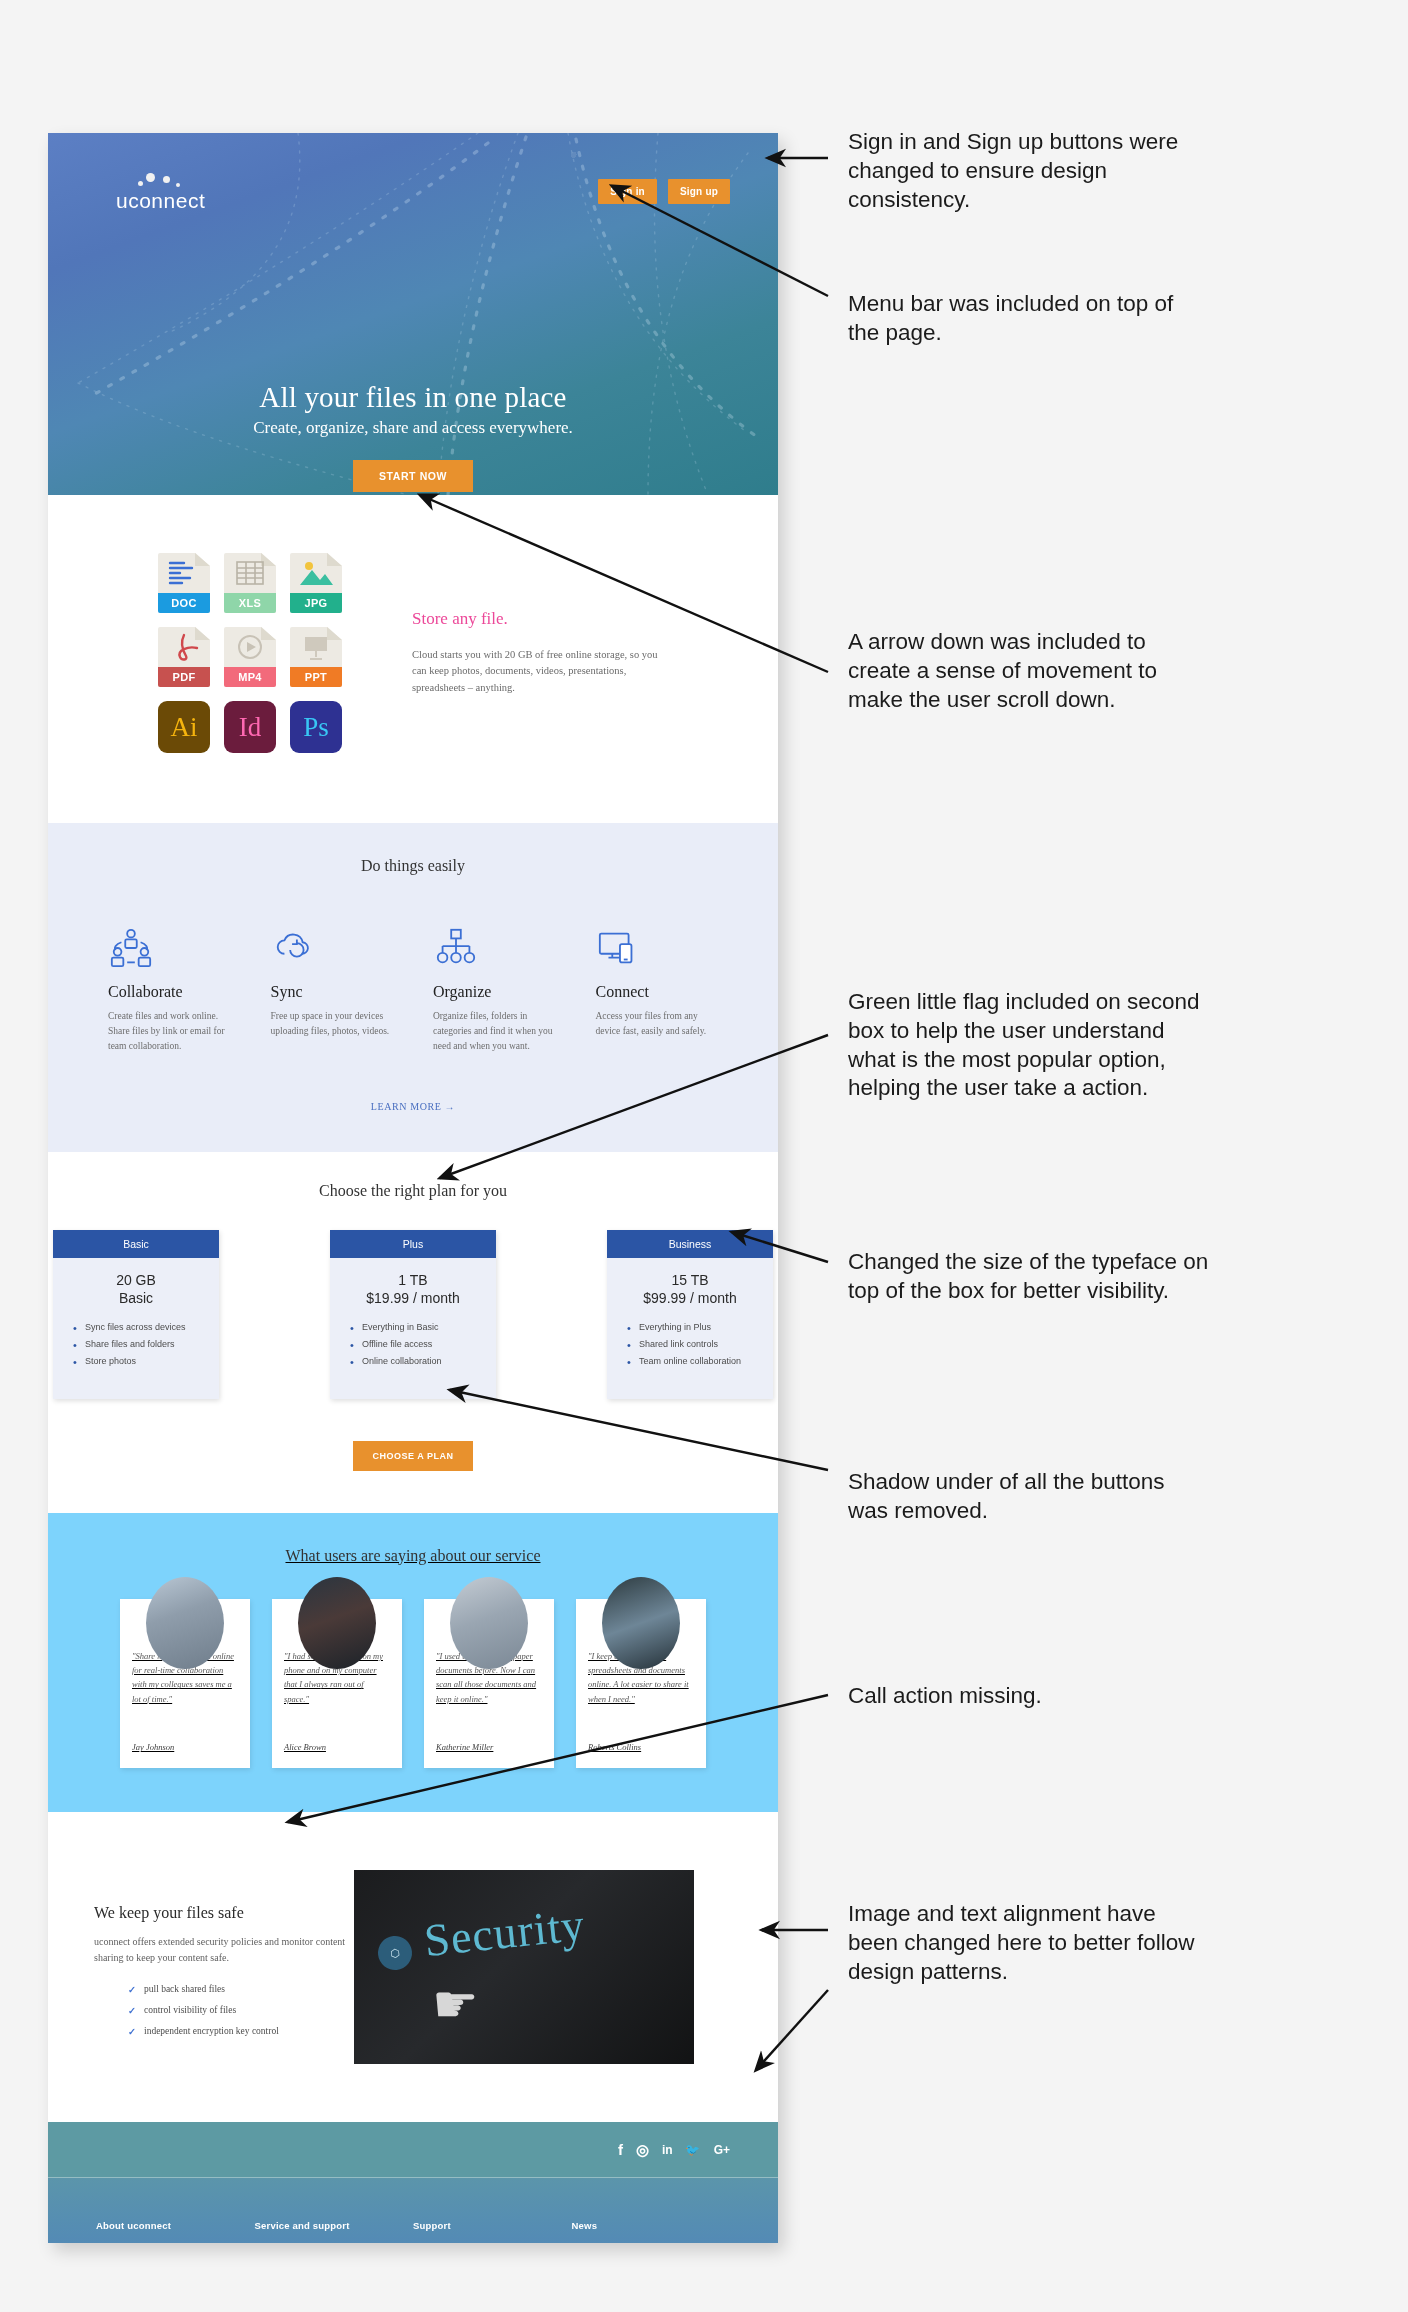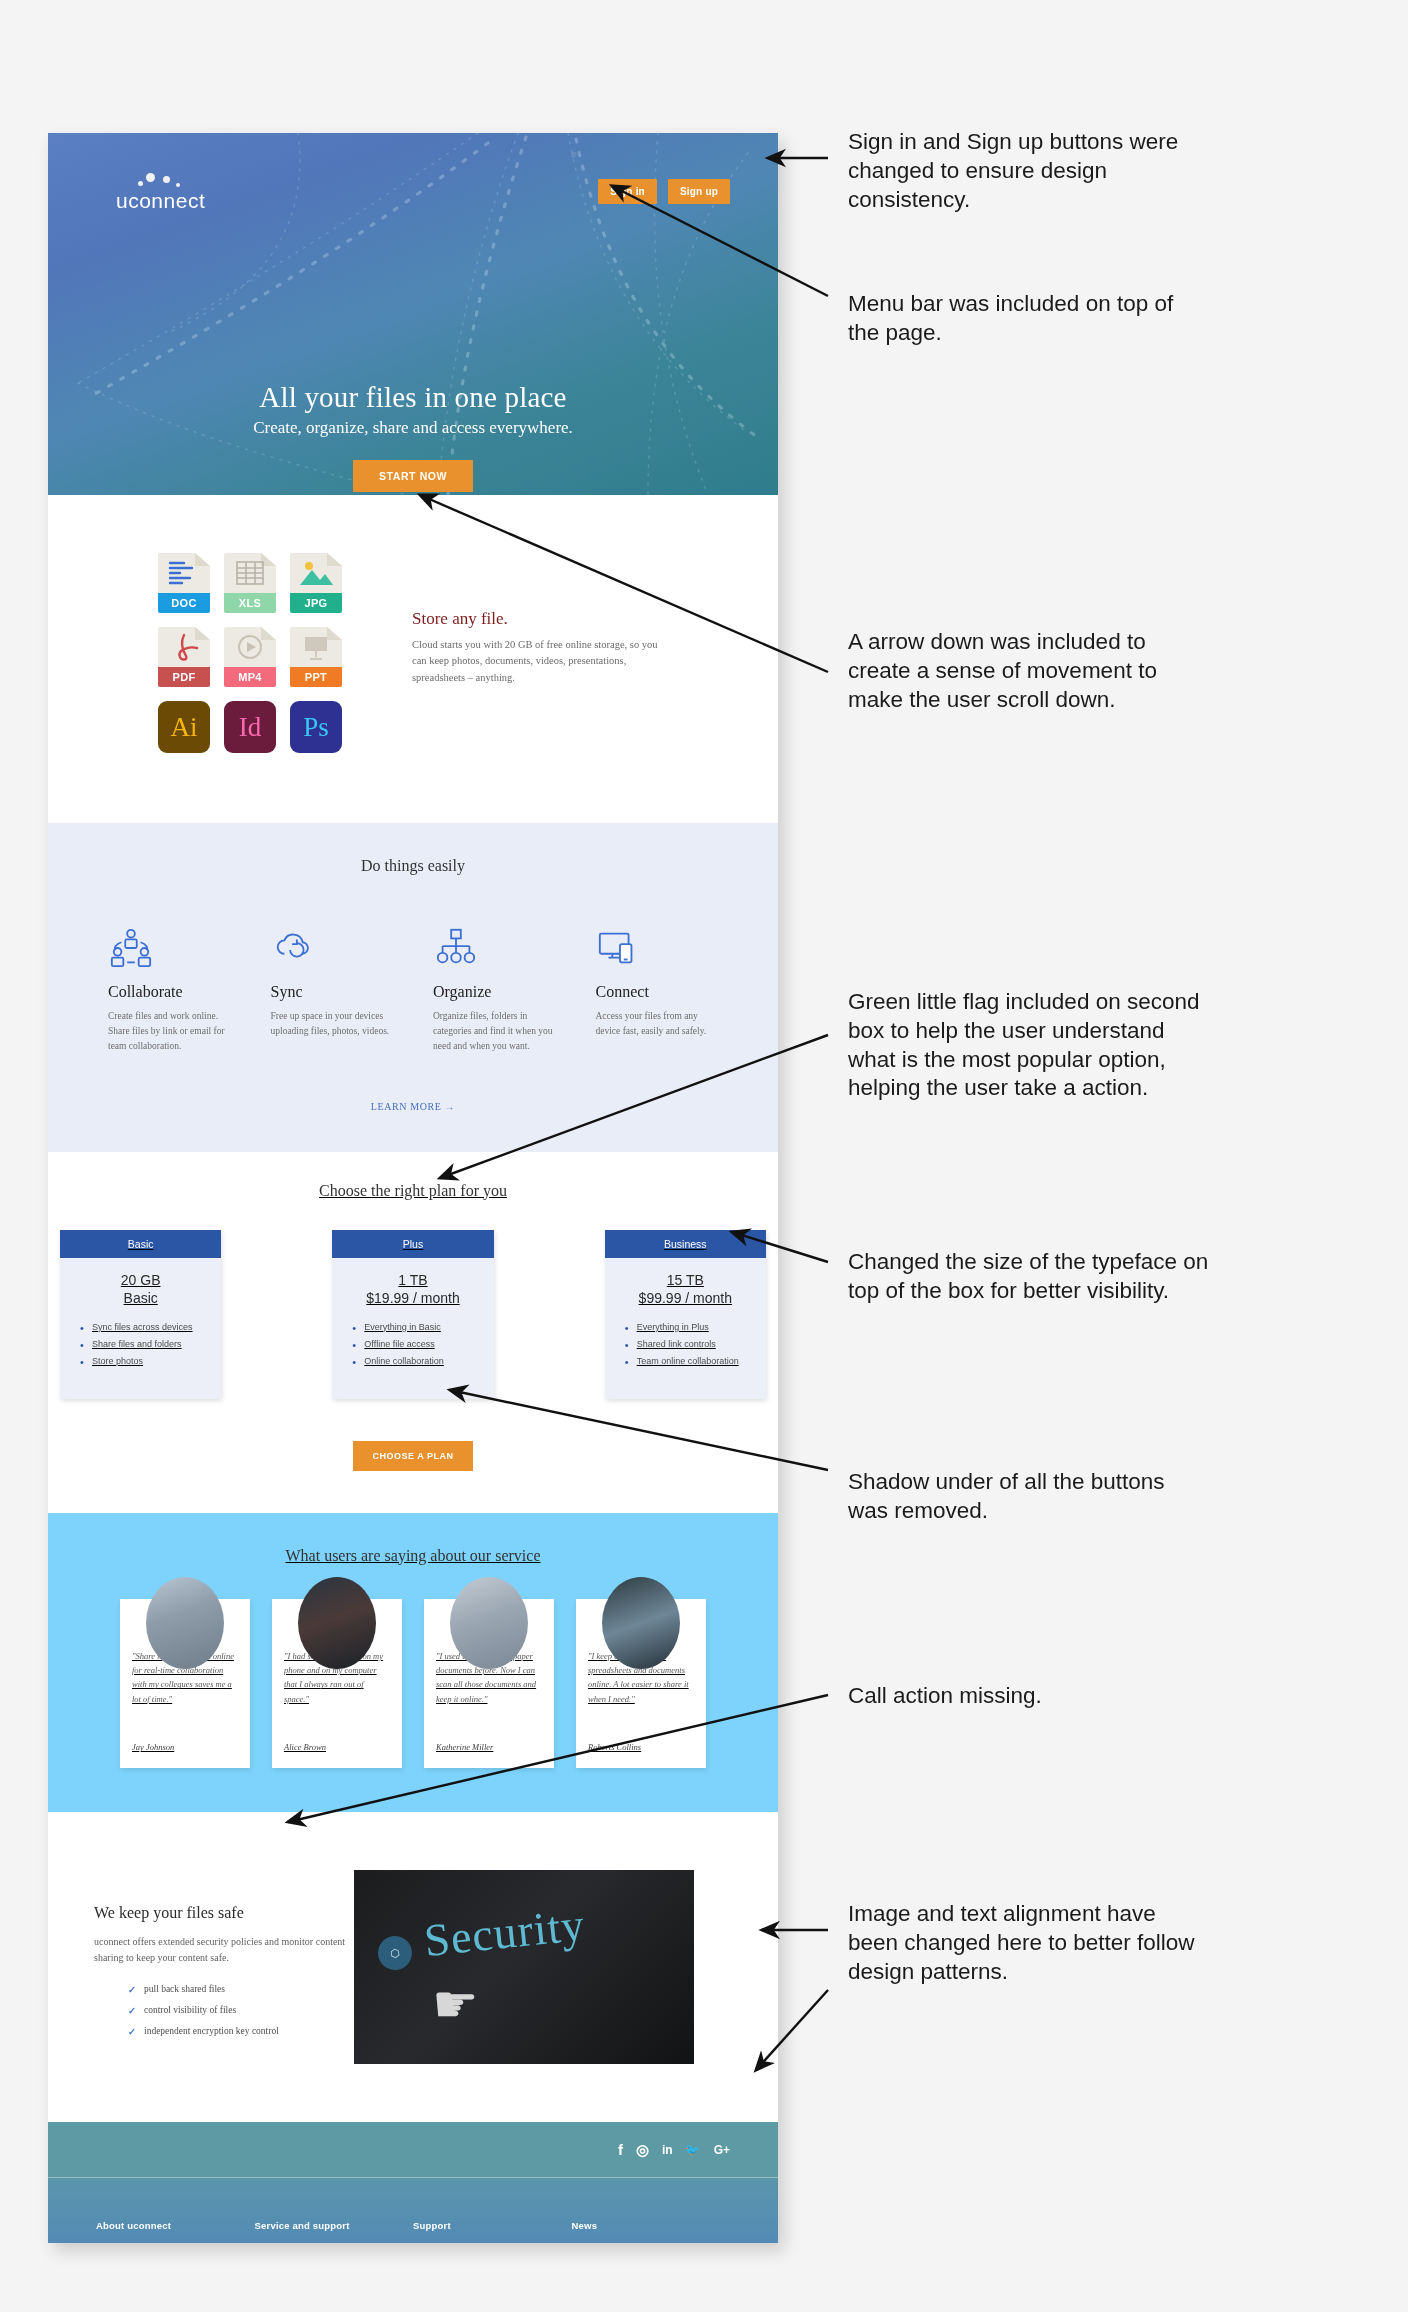--- a/index.html
+++ b/index.html
@@ -58,36 +58,36 @@
   .fi-fold { position:absolute; right:0; top:0; width:15px; height:13px; background:#dedace;
              clip-path: polygon(0 0, 100% 100%, 0 100%); }
   .fi-tag {
     position:absolute; left:0; right:0; bottom:0; height:20px; color:#fff;
     font-size:11px; font-weight:bold; display:flex; align-items:center; justify-content:center;
     letter-spacing:.3px; border-radius:0 0 2px 2px;
   }
   .fileicon.app { border-radius: 9px; display:flex; align-items:center; justify-content:center;
                   font-family:"Liberation Serif", serif; font-size:27px; height:52px; width:52px; }
   .store-text { padding-top: 56px; max-width: 260px; }
-  .store-h { font-family: "Liberation Serif", serif; font-size: 17px; color: #7f1d1d; margin-bottom: 8px; }
+  .store-h { font-family: "Liberation Serif", serif; font-size: 17px; color: #ec4899; margin-bottom: 18px; }
   .store-p { font-family: "Liberation Serif", serif; font-size: 10.5px; color: #6b6b6b; line-height: 1.55; }
 
   
   .features { background: #e9edf8; padding: 34px 40px 40px; }
   .sec-title { text-align: center; font-family: "Liberation Serif", serif; font-size: 16px; color: #333; }
   .feat-row { display: flex; margin-top: 42px; }
   .feat { flex: 1; padding: 0 20px; }
   .feat-ico { height: 54px; display: flex; align-items: flex-end; }
   .feat-h { font-family: "Liberation Serif", serif; font-size: 16px; color: #222; margin: 12px 0 8px; }
   .feat-p { font-family: "Liberation Serif", serif; font-size: 9.5px; color: #6d6d6d; line-height: 1.6; }
   .learn { text-align: center; margin-top: 46px; font-family: "Liberation Serif", serif;
            font-size: 10px; color: #4a6fc0; letter-spacing: .6px; cursor: pointer; }
 
   
-  .pricing { background: #fff; padding: 30px 12px 42px; text-decoration: underline; }
+  .pricing { background: #fff; padding: 30px 5px 42px; }
   .plans { display: flex; justify-content: center; gap: 111px; margin-top: 30px; }
   .plan { width: 168px; box-shadow: 1px 2px 5px rgba(0,0,0,.13); background: #eceff8; }
   .plan-head { background: #2b55a5; color: #fff; text-align: center; font-size: 10.5px; padding: 8px 0; }
   .plan-body { padding: 14px 0 26px; text-align: center; }
   .plan-size { font-size: 14px; color: #2a2a2a; }
   .plan-price { font-size: 14px; color: #2a2a2a; margin-top: 2px; }
   .plan-list { margin: 16px 0 0 20px; text-align: left; }
   .plan-list li { font-size: 9px; color: #4c4c4c; margin-bottom: 7px; list-style: none; position: relative; padding-left: 12px; }
   .plan-list li::before { content: "•"; position: absolute; left: 0; color: #2b55a5; font-size: 11px; }
   .choose-wrap { text-align: center; margin-top: 42px; }

